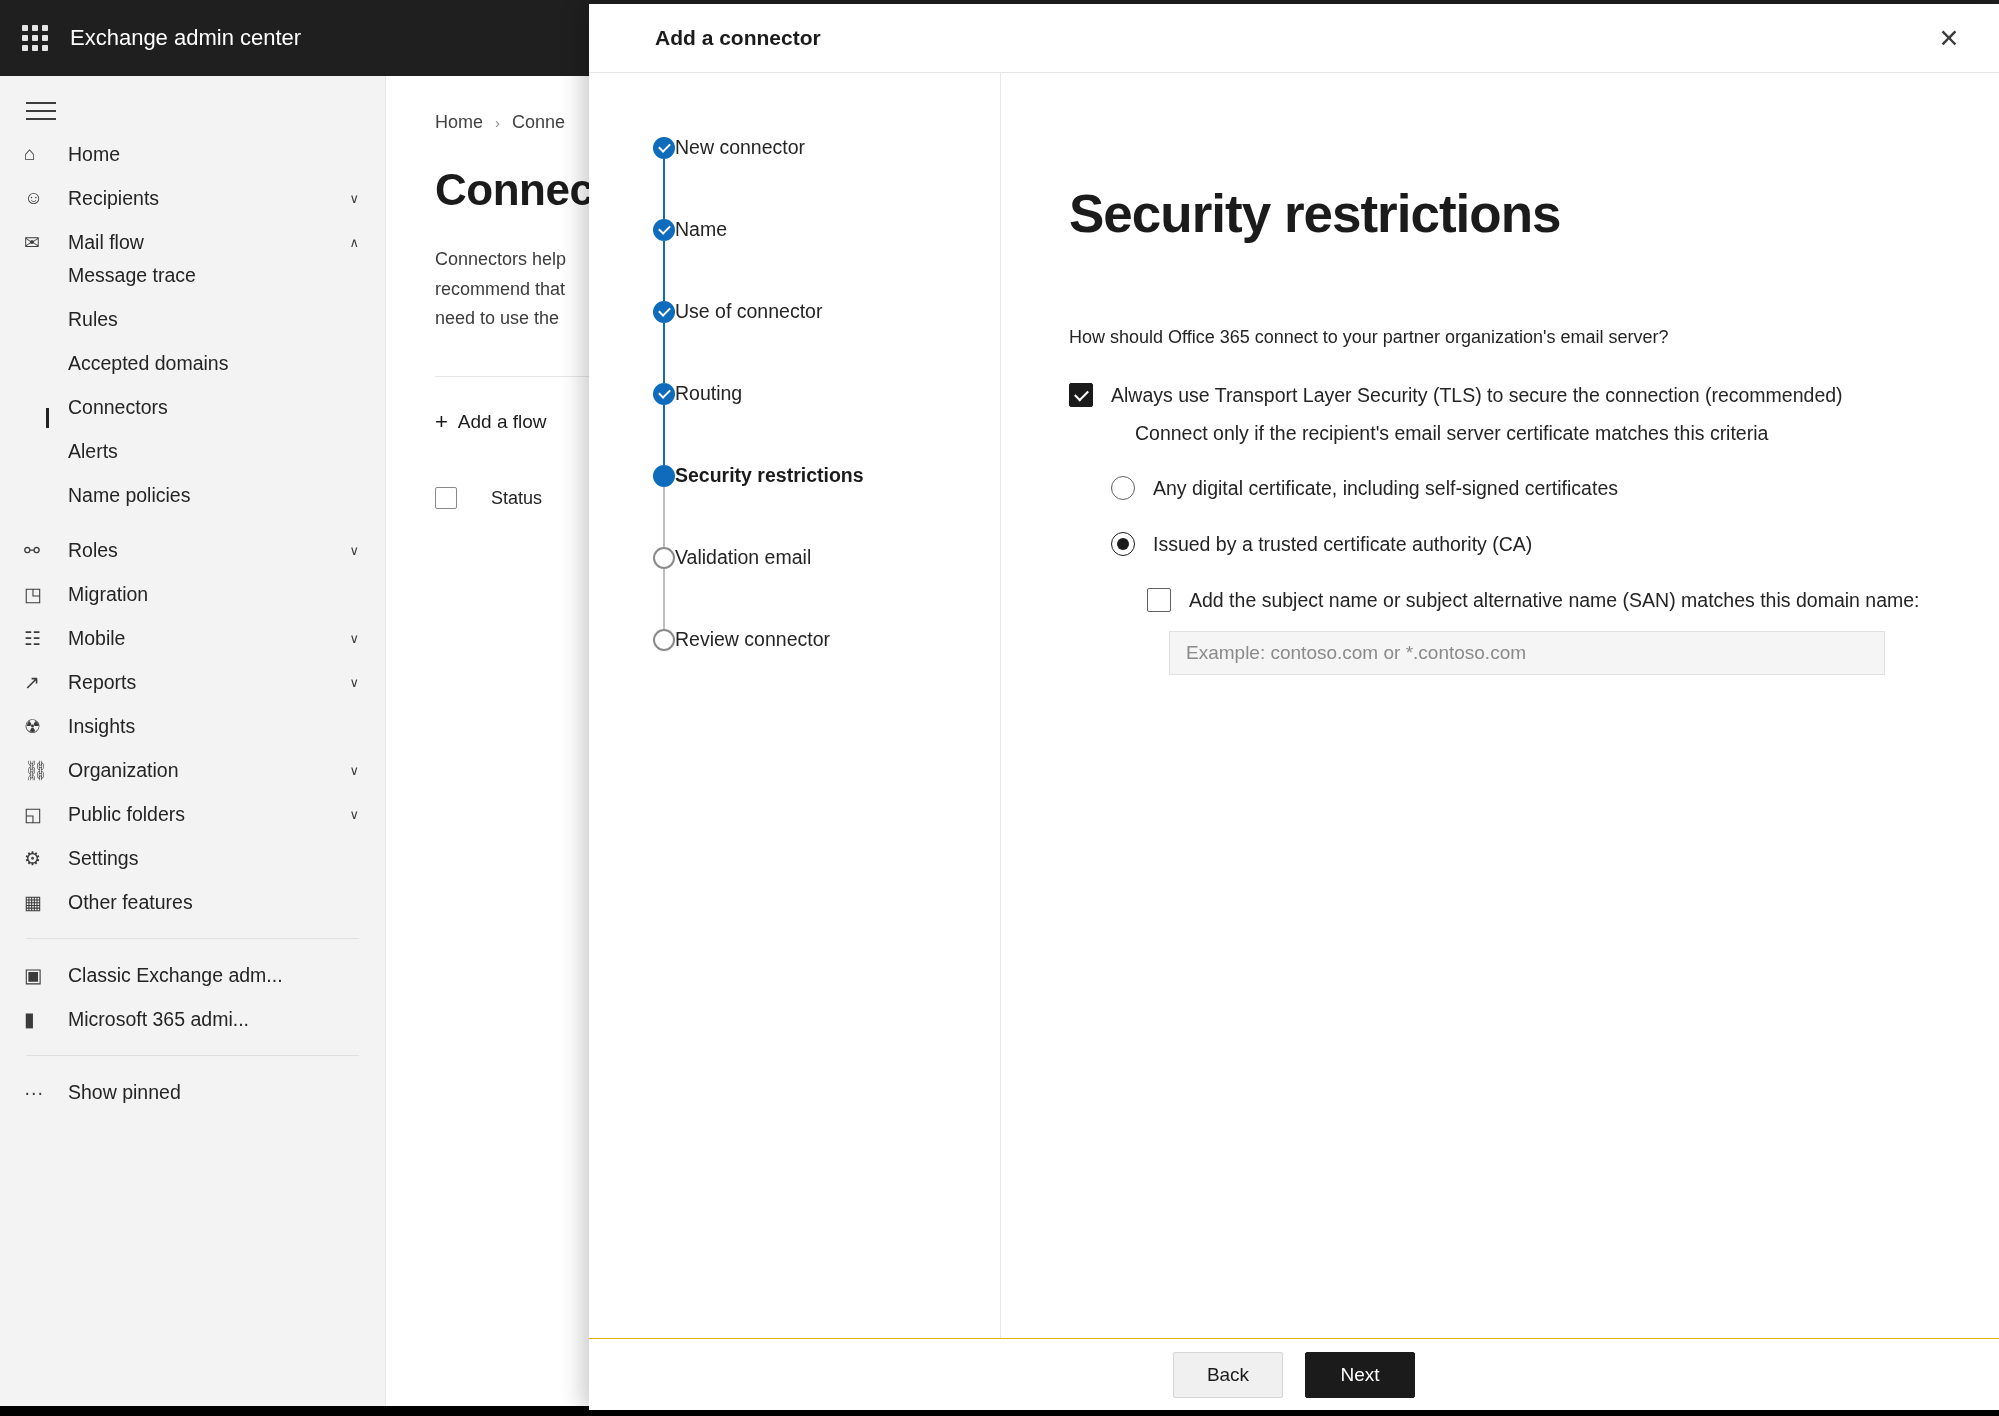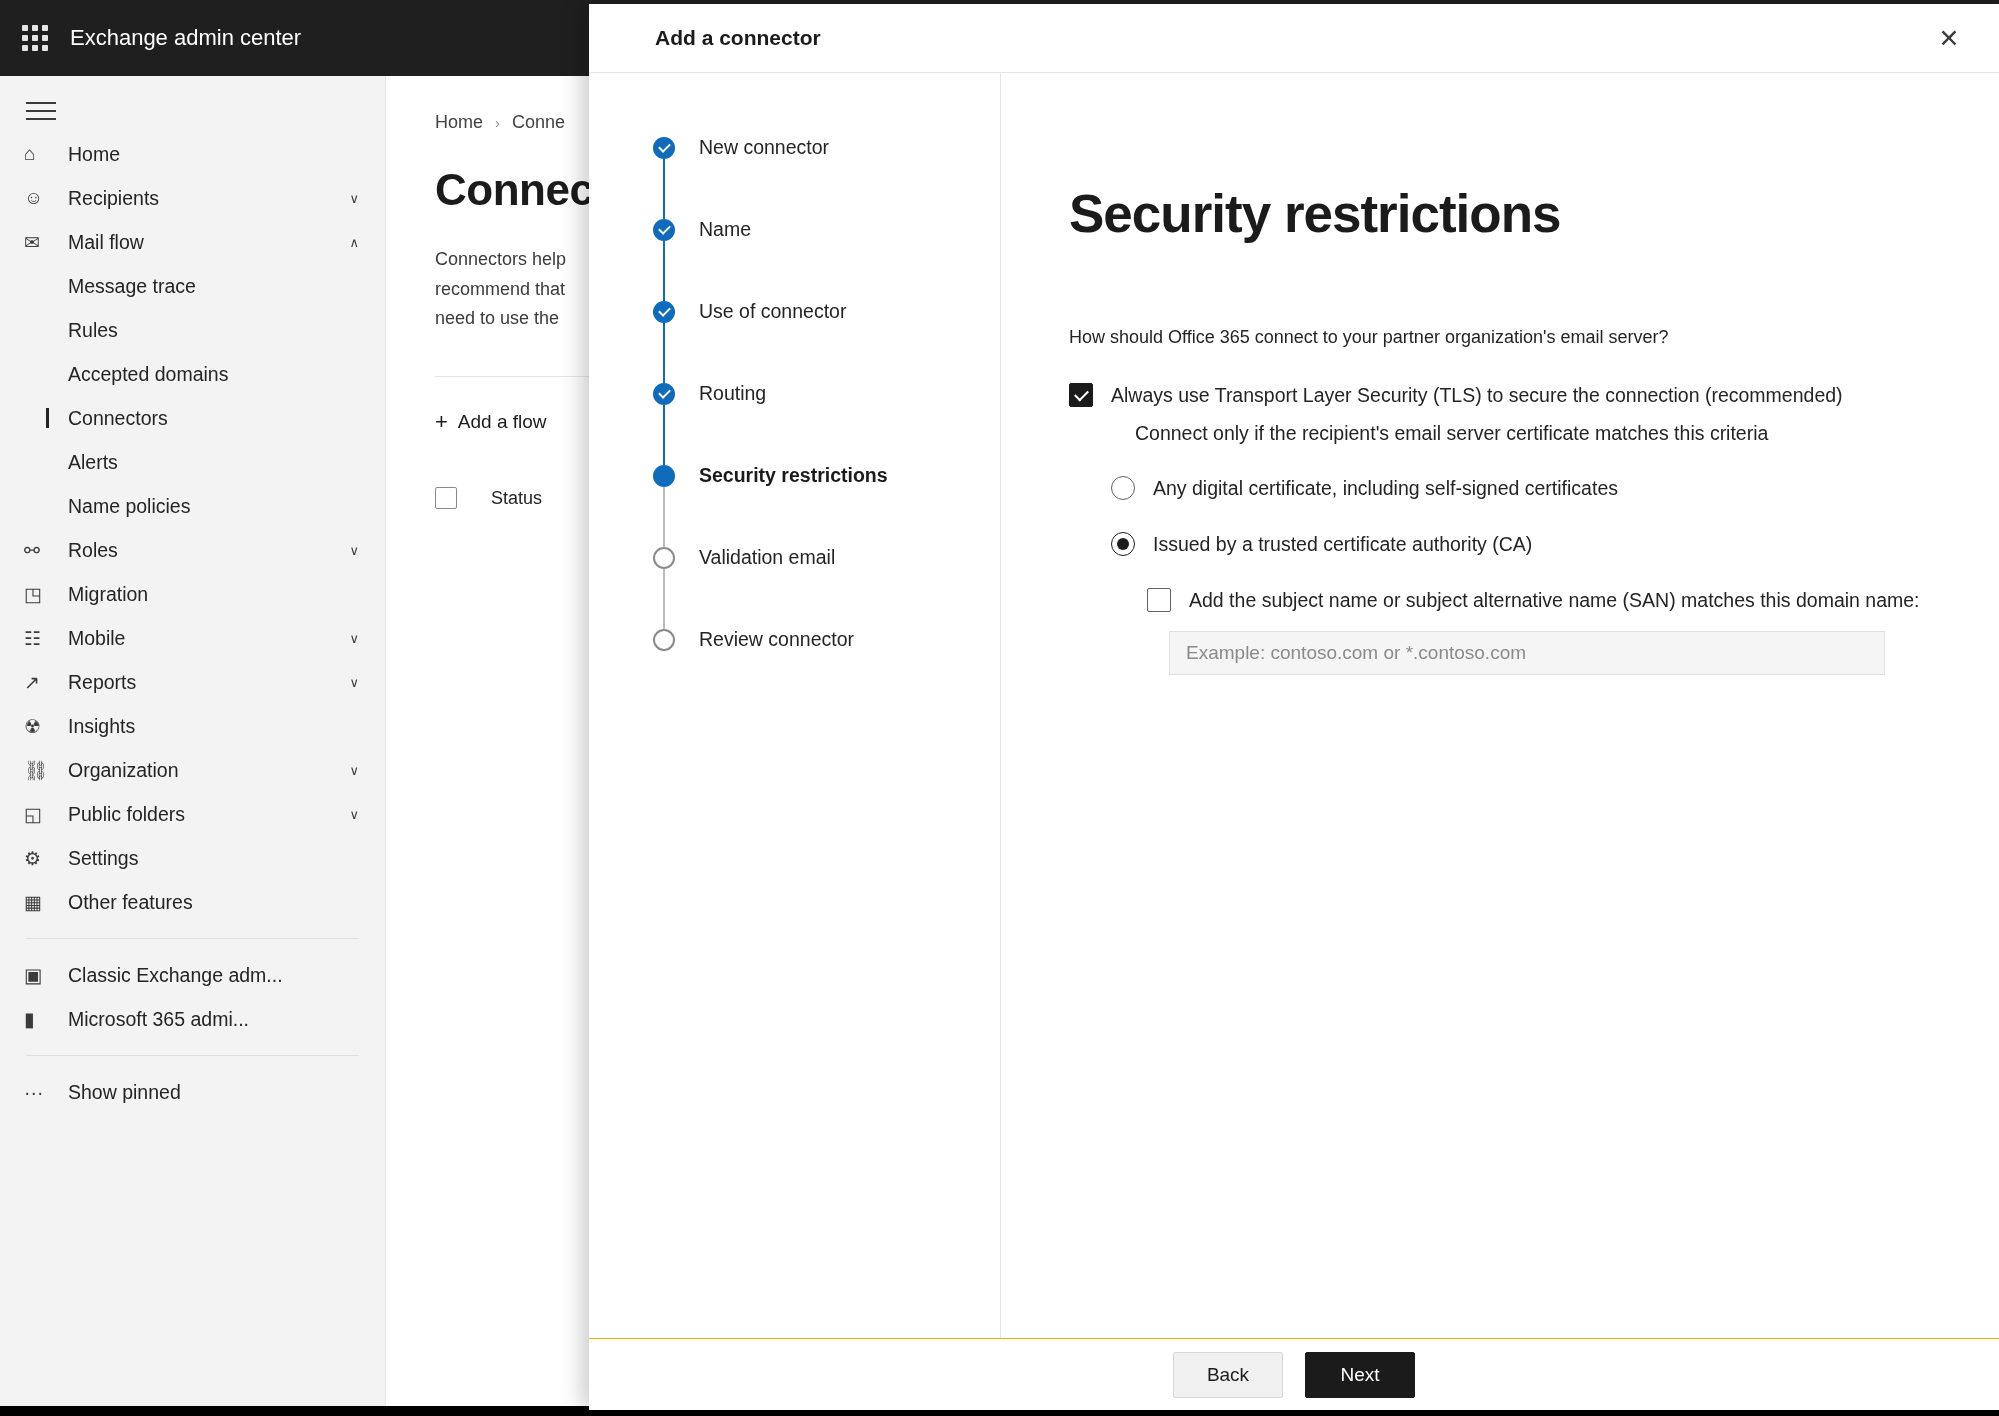--- a/index.html
+++ b/index.html
@@ -74,21 +74,21 @@
     width: 30px; margin-right: 14px;
     display: flex; align-items: center; justify-content: flex-start;
     color: #3b3b3b;
     font-size: 19px;
   }
   .nav-item .chev {
     position: absolute; right: 26px;
     font-size: 13px; color: #3b3b3b;
   }
   .nav-sub {
-    display: flex; align-items: center;
+    display: flex; align-items: flex-start;
     height: 44px;
     padding-left: 68px;
     font-size: 19.5px;
     color: #242424;
     position: relative;
   }
   .nav-sub.selected { font-weight: 400; }
   .nav-sub.selected::before {
     content: "";
     position: absolute;
@@ -224,21 +224,20 @@
   .step.todo .bullet { background: #fff; border: 2px solid #8a8a8a; }
   .step .line {
     position: absolute;
     left: 10px; top: 24px;
     width: 2px; height: 60px;
     background: #0f6cbd;
     z-index: 1;
   }
   .step.todo .line, .step.current .line { background: #bdbdbd; }
   .step .label {
-    margin-left: 24px;
     font-size: 19.5px;
     color: #242424;
     line-height: 24px;
   }
   .step.current .label { font-weight: 700; color: #1b1b1b; }
 
   
   .wizard-main {
     flex: 1 1 auto;
     padding: 112px 78px 0 68px;

